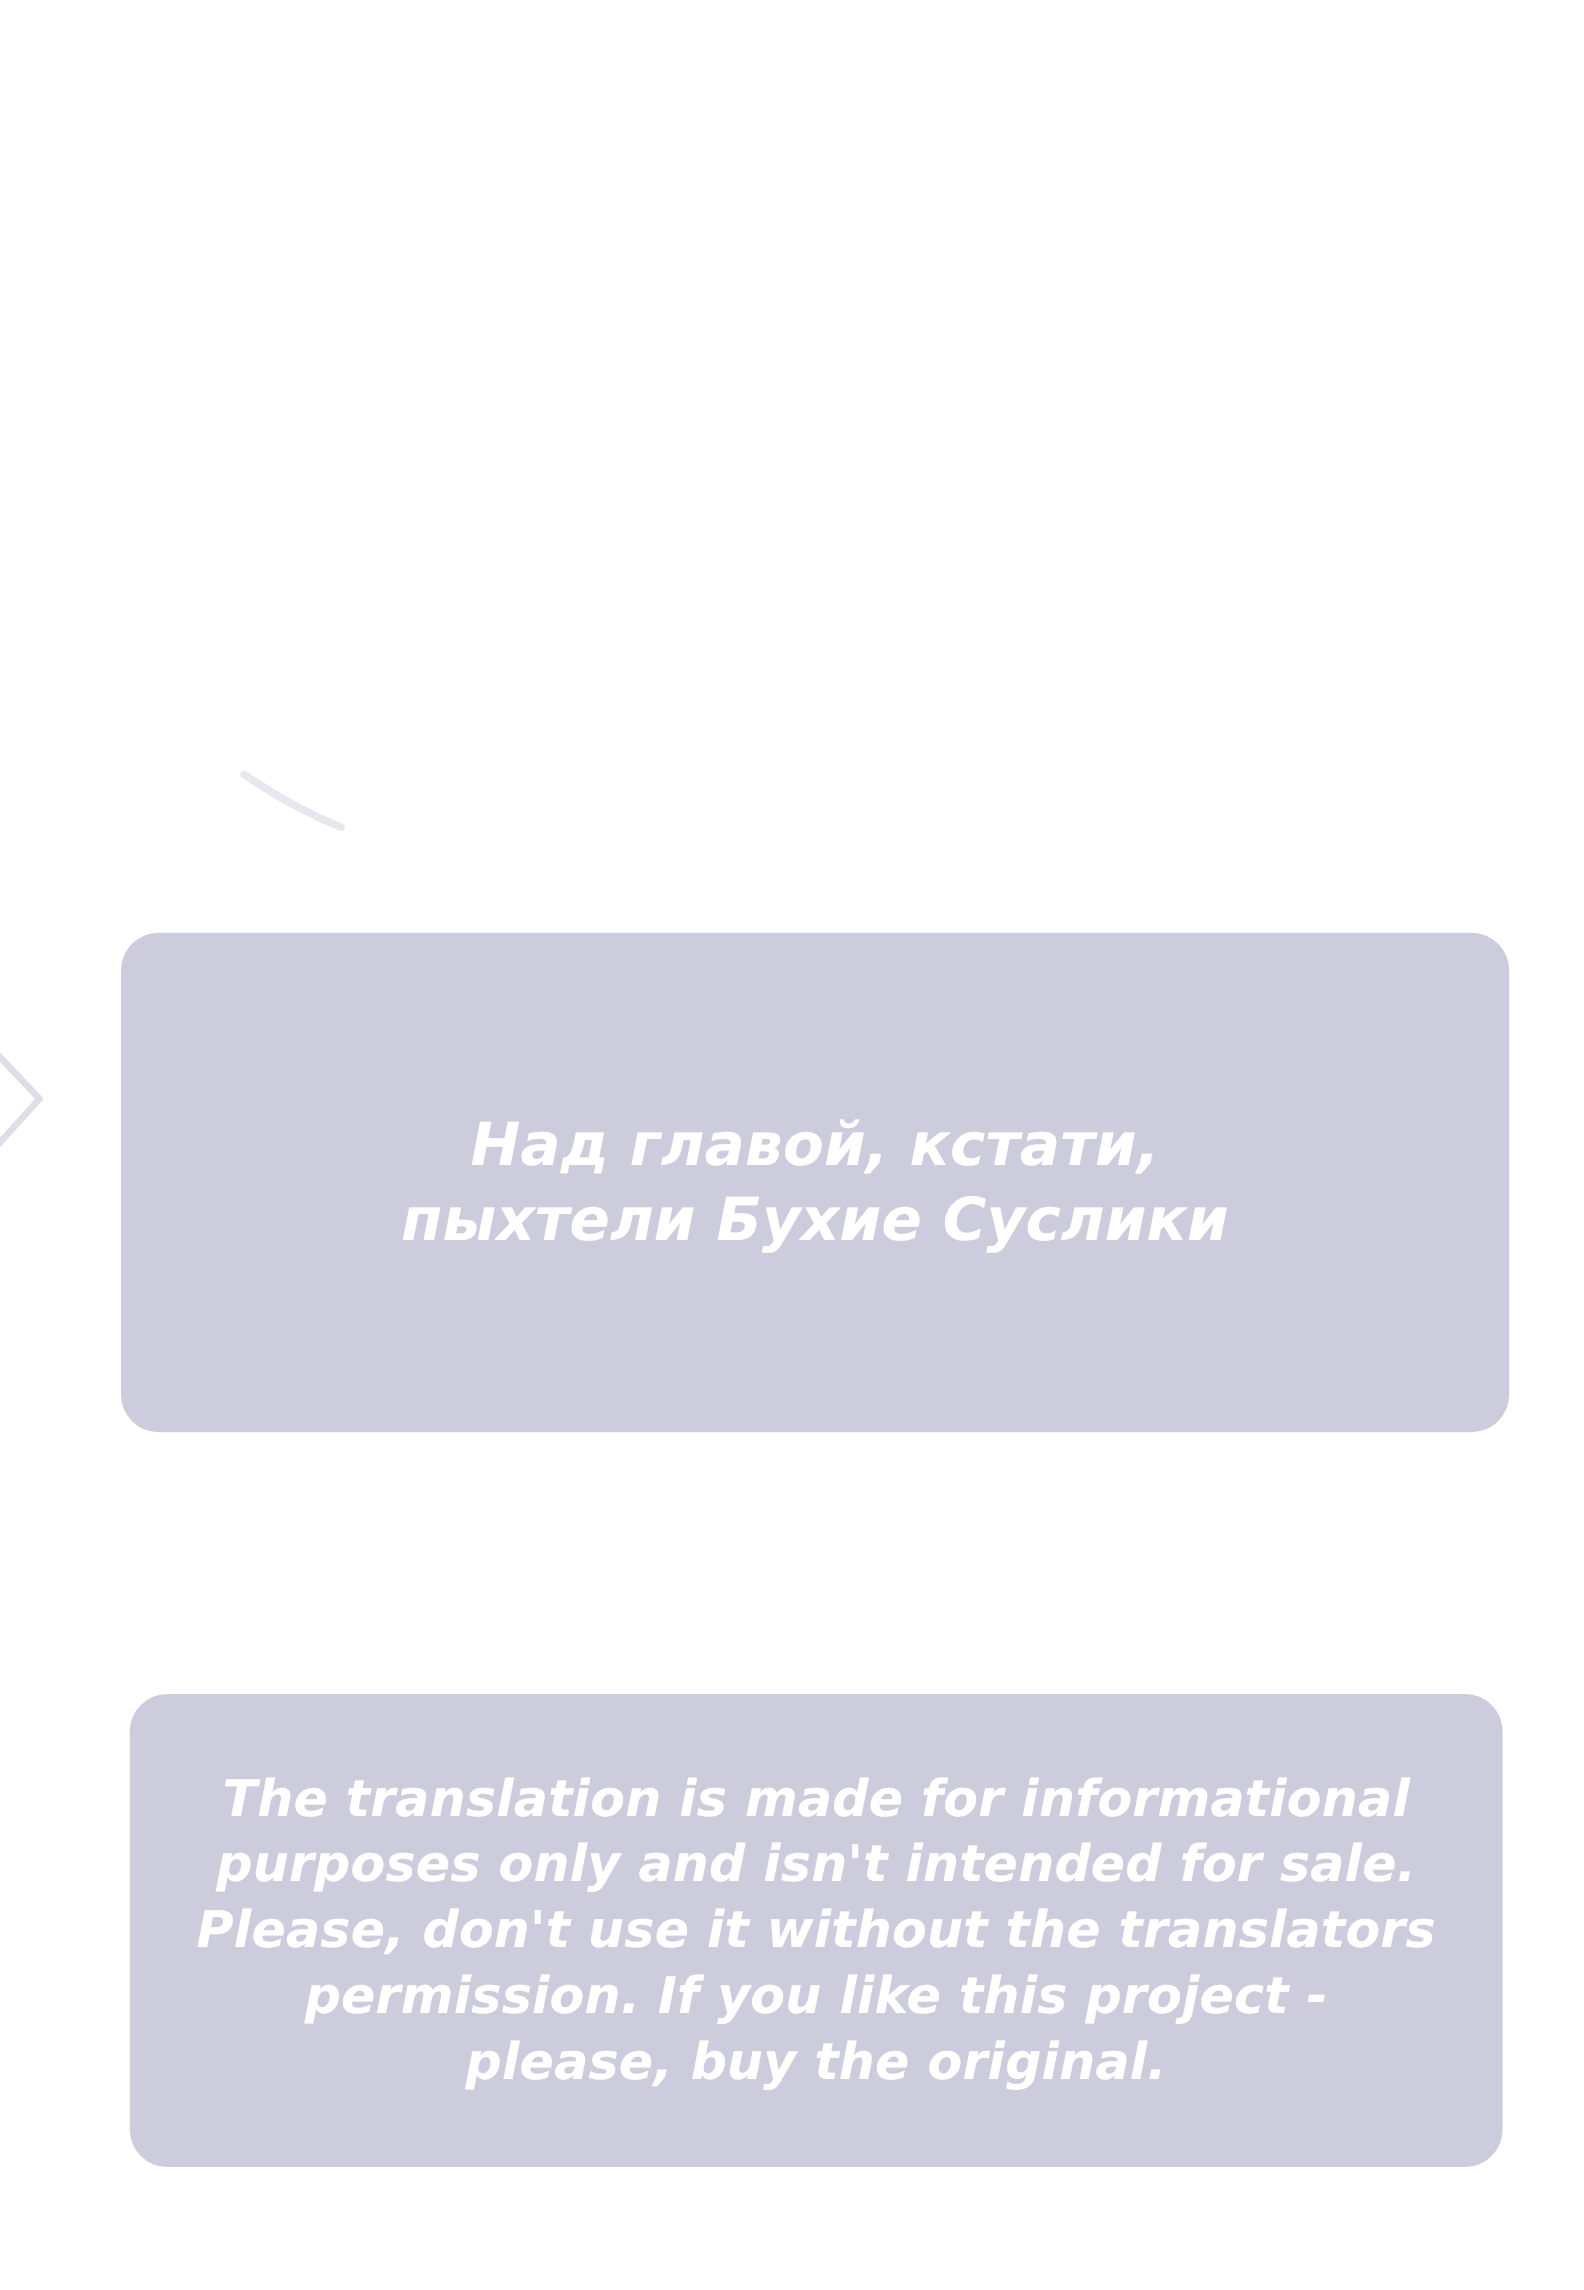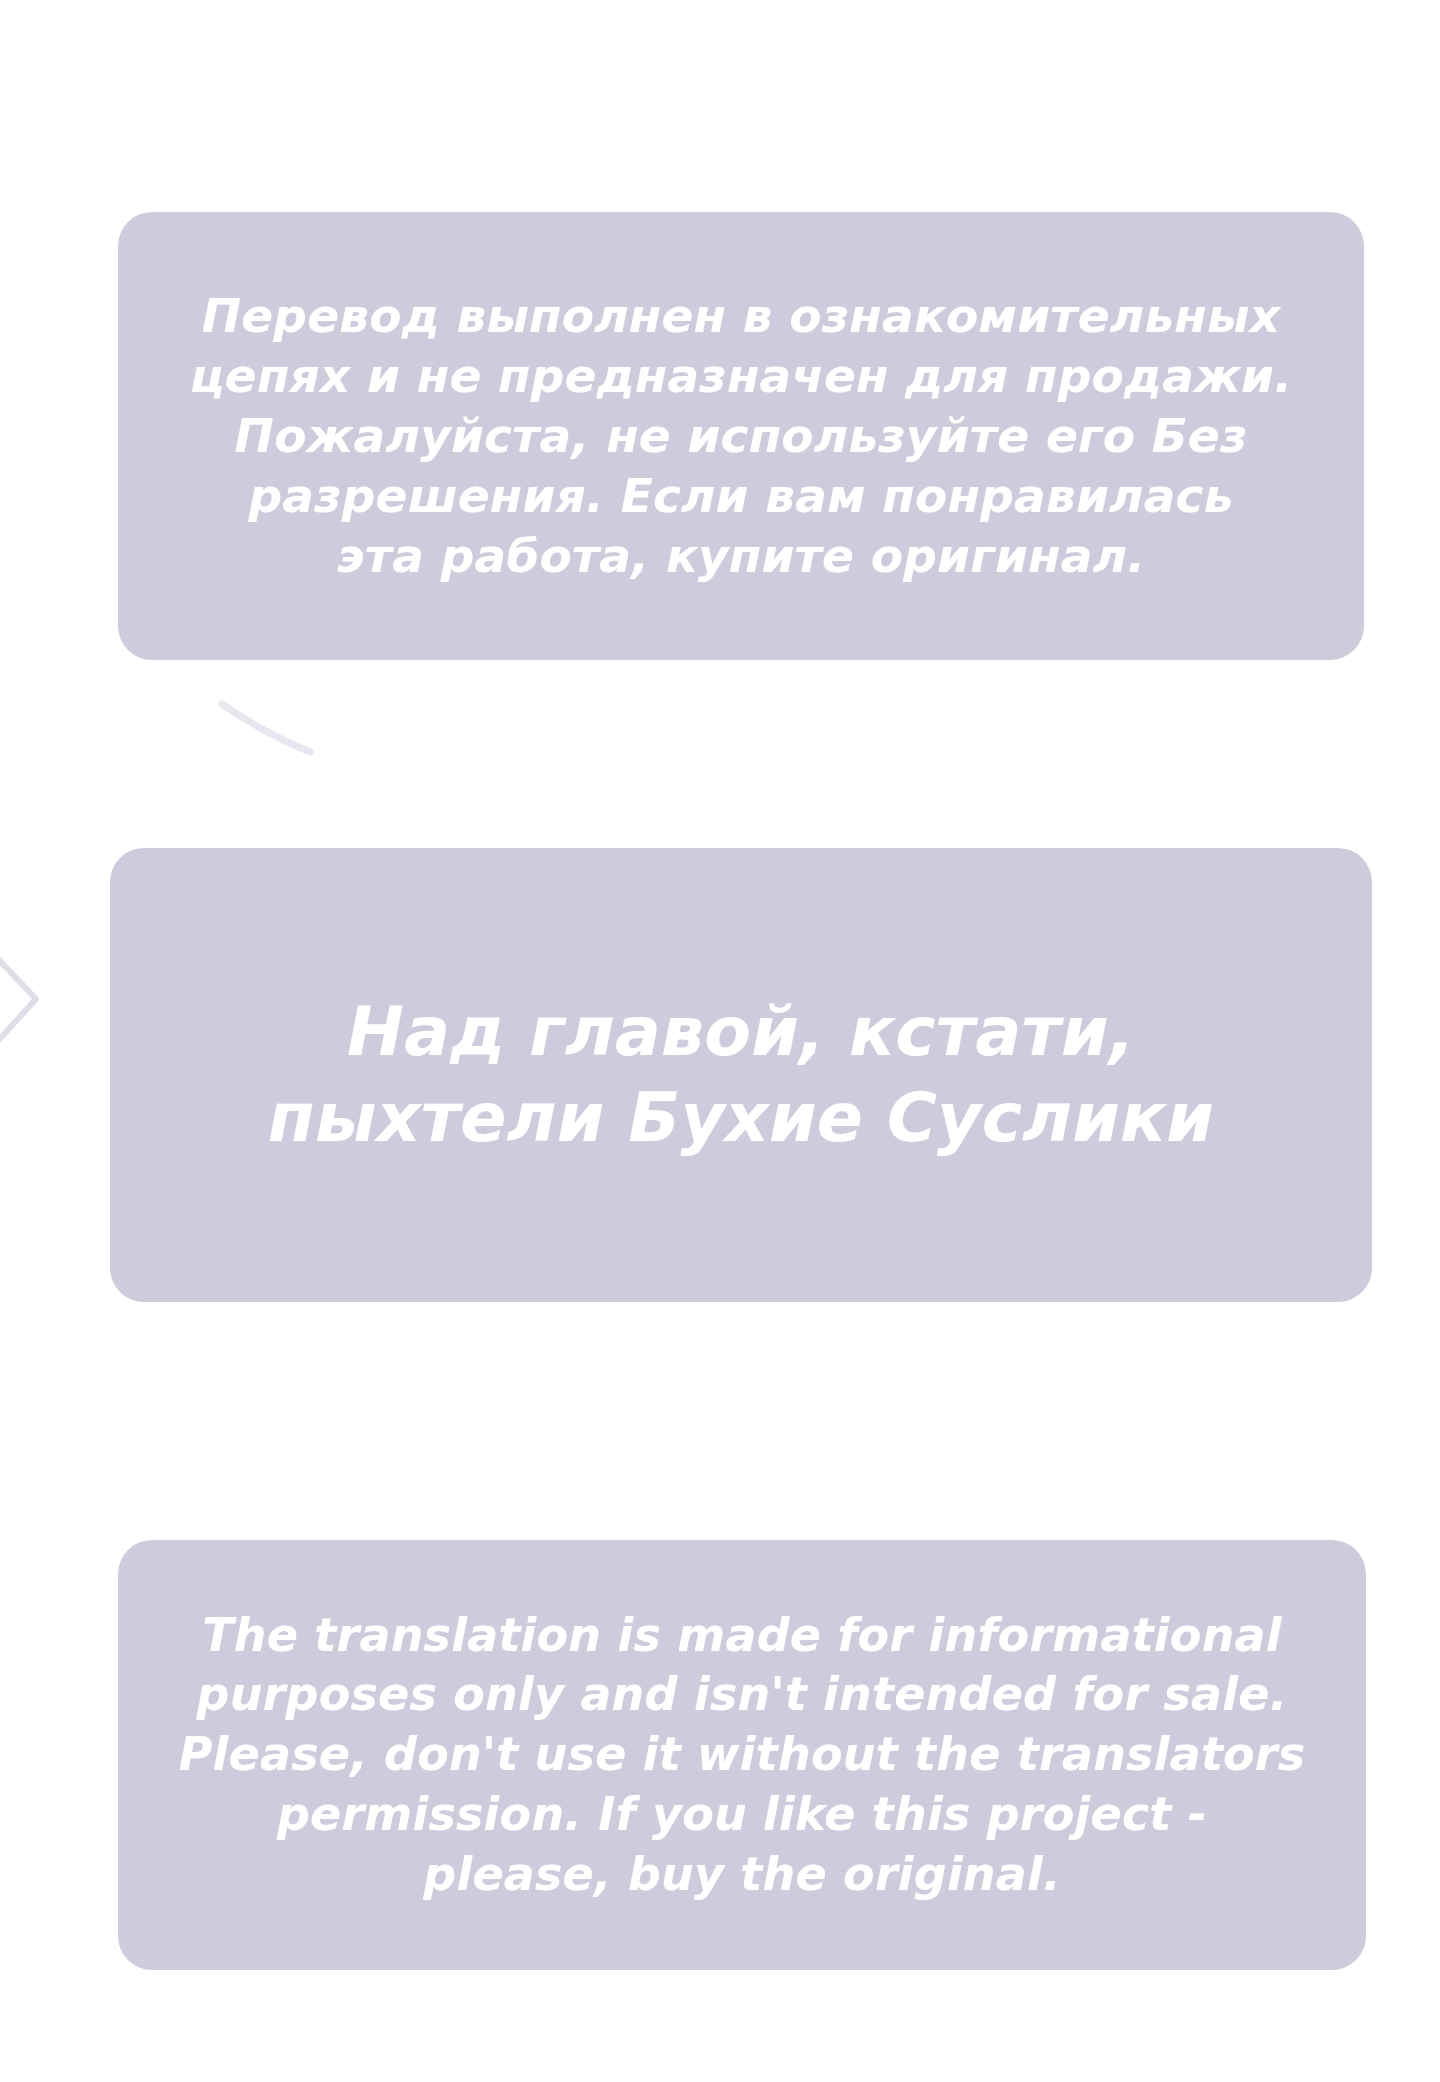--- a/index.html
+++ b/index.html
@@ -62,21 +62,21 @@
 
   
   #bubble-ru-caption {
     left: 110px;
     top: 848px;
     width: 1262px;
     height: 454px;
     padding: 30px 50px;
   }
   #bubble-ru-caption .bubble-text {
-    font-size: 68px;
+    font-size: 54px;
     line-height: 1.26;
   }
 
   
   #bubble-en-disclaimer {
     left: 118px;
     top: 1500px;
     width: 1248px;
     height: 430px;
     padding: 34px 40px;
@@ -108,27 +108,20 @@
     width: 46px;
     height: 90px;
   }
   #edge-arrow svg { display: block; }
 </style>
 </head>
 <body>
 
 <div class="page">
 
-  <div class="bubble" id="bubble-ru-disclaimer">
-    <div class="bubble-text">Перевод выполнен в ознакомительных
-цепях и не предназначен для продажи.
-Пожалуйста, не используйте его Без
-разрешения. Если вам понравилась
-эта работа, купите оригинал.</div>
-  </div>
 
   <div class="tail-stroke" id="tail-top">
     <svg width="110" height="60" viewBox="0 0 110 60" xmlns="http://www.w3.org/2000/svg">
       <path d="M4 4 C 30 22, 58 38, 92 52" stroke="#e8e7ef" stroke-width="7" fill="none" stroke-linecap="round"></path>
     </svg>
   </div>
 
   <div id="edge-arrow">
     <svg width="46" height="90" viewBox="0 0 46 90" xmlns="http://www.w3.org/2000/svg">
       <path d="M0 2 L40 44 L0 88" stroke="#dedde8" stroke-width="6" fill="none" stroke-linejoin="round"></path>

